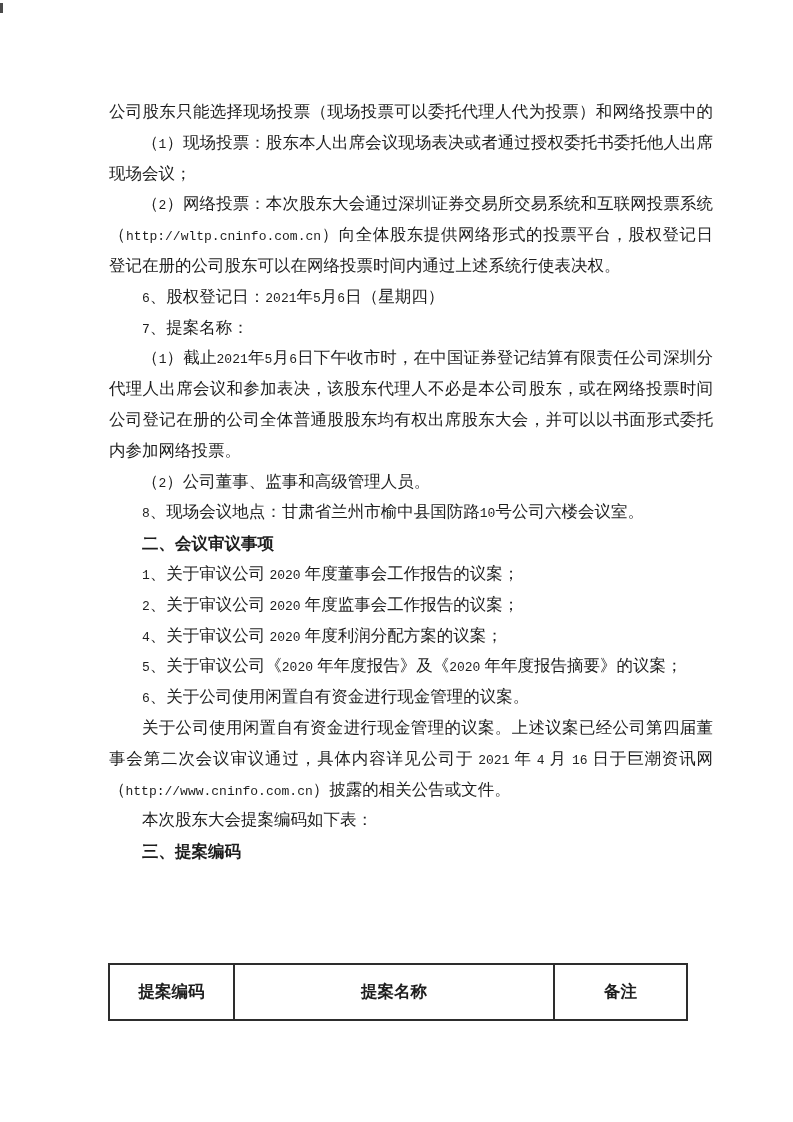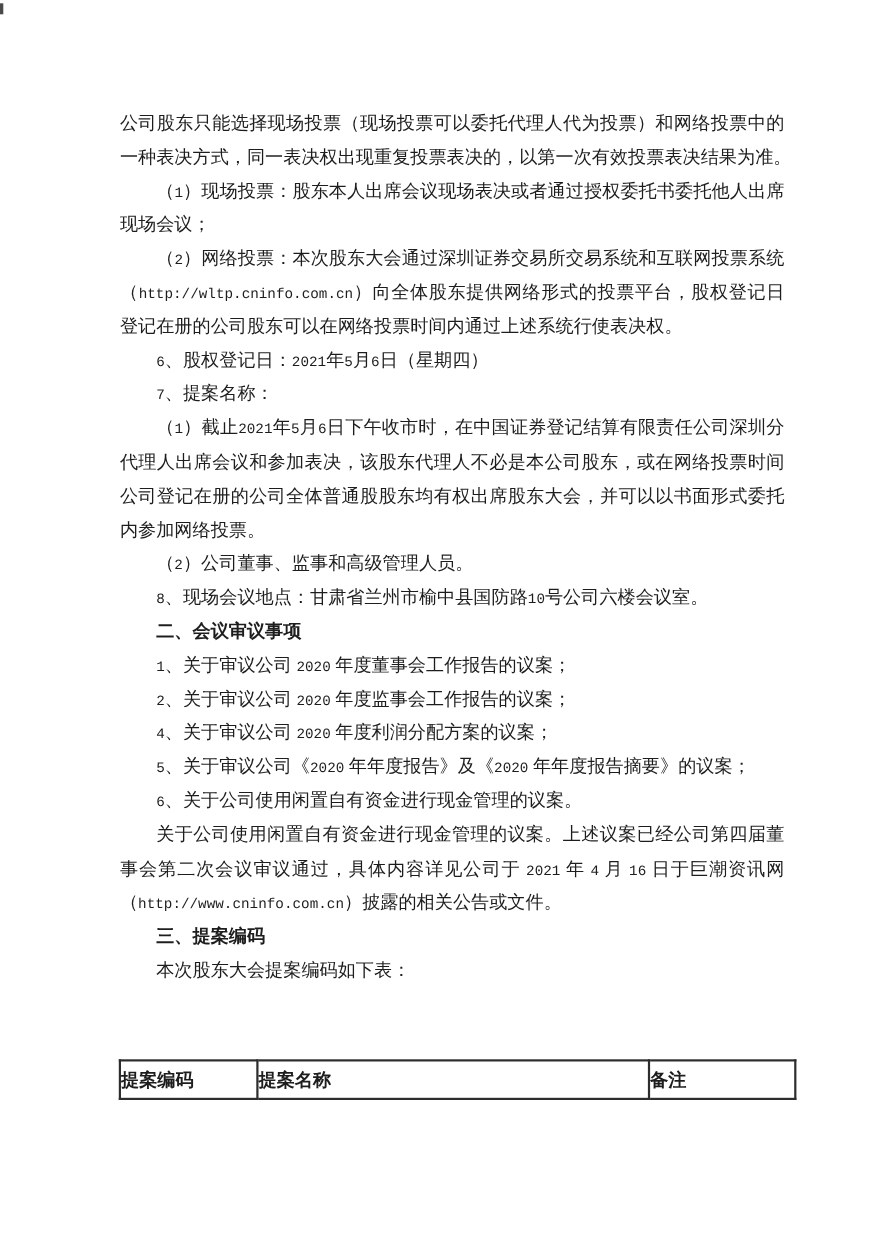--- a/index.html
+++ b/index.html
@@ -14,37 +14,36 @@
   .ln { height:30.8px; line-height:30.8px; font-size:16.5px; white-space:nowrap; }
   .ln.jf { white-space:normal; text-align:justify; text-align-last:justify; }
   .ln.ind { padding-left:33px; }
   .ln.hd { font-weight:700; font-family:"Liberation Sans","DejaVu Sans",sans-serif; }
   .lat { font-family:"Liberation Mono","DejaVu Sans Mono",monospace; font-size:13px; }
   .proposal-table {
     position:absolute; left:108px; top:963px;
     border-collapse:collapse; table-layout:fixed;
   }
   .proposal-table th {
-    border:2px solid #2d2d2d; height:35px; padding:0;
-    text-align:left; vertical-align:middle;
+    border:2px solid #2d2d2d; height:35px; padding:16px;
+    text-align:center; vertical-align:middle;
     font-family:"Liberation Sans","DejaVu Sans",sans-serif;
     font-weight:700; font-size:16.5px; color:#1d1d1d;
   }
   .proposal-table .c1 { width:125px; }
-  .proposal-table .c2 { width:356px;font-family:Liberation Serif, serif; }
+  .proposal-table .c2 { width:320px;font-family:Liberation Serif, serif; }
   .proposal-table .c3 { width:133px; }
 </style>
 </head>
 <body>
 
 <div class="scan-mark"></div>
 
 <div class="doc-body">
     <div class="ln jf"><span>公司股东只能选择现场投票（现场投票可以委托代理人代为投票）和网络投票中的</span></div>
-    <div class="ln"><span>一种表决方式，同一表决权出现重复投票表决的，以第一次有效投票表决结果为准。</span></div>
     <div class="ln ind jf"><span>（</span><span class="lat">1</span><span>）现场投票：股东本人出席会议现场表决或者通过授权委托书委托他人出席</span></div>
     <div class="ln"><span>现场会议；</span></div>
     <div class="ln ind jf"><span>（</span><span class="lat">2</span><span>）网络投票：本次股东大会通过深圳证券交易所交易系统和互联网投票系统</span></div>
     <div class="ln jf"><span>（</span><span class="lat">http://wltp.cninfo.com.cn</span><span>）向全体股东提供网络形式的投票平台，股权登记日</span></div>
     <div class="ln"><span>登记在册的公司股东可以在网络投票时间内通过上述系统行使表决权。</span></div>
     <div class="ln ind"><span class="lat">6</span><span>、股权登记日：</span><span class="lat">2021</span><span>年</span><span class="lat">5</span><span>月</span><span class="lat">6</span><span>日（星期四）</span></div>
     <div class="ln ind"><span class="lat">7</span><span>、提案名称：</span></div>
     <div class="ln ind jf"><span>（</span><span class="lat">1</span><span>）截止</span><span class="lat">2021</span><span>年</span><span class="lat">5</span><span>月</span><span class="lat">6</span><span>日下午收市时，在中国证券登记结算有限责任公司深圳分</span></div>
     <div class="ln jf"><span>代理人出席会议和参加表决，该股东代理人不必是本公司股东，或在网络投票时间</span></div>
     <div class="ln jf"><span>公司登记在册的公司全体普通股股东均有权出席股东大会，并可以以书面形式委托</span></div>
@@ -53,22 +52,22 @@
     <div class="ln ind"><span class="lat">8</span><span>、现场会议地点：甘肃省兰州市榆中县国防路</span><span class="lat">10</span><span>号公司六楼会议室。</span></div>
     <div class="ln ind hd"><span>二、会议审议事项</span></div>
     <div class="ln ind"><span class="lat">1</span><span>、关于审议公司 </span><span class="lat">2020</span><span> 年度董事会工作报告的议案；</span></div>
     <div class="ln ind"><span class="lat">2</span><span>、关于审议公司 </span><span class="lat">2020</span><span> 年度监事会工作报告的议案；</span></div>
     <div class="ln ind"><span class="lat">4</span><span>、关于审议公司 </span><span class="lat">2020</span><span> 年度利润分配方案的议案；</span></div>
     <div class="ln ind"><span class="lat">5</span><span>、关于审议公司《</span><span class="lat">2020</span><span> 年年度报告》及《</span><span class="lat">2020</span><span> 年年度报告摘要》的议案；</span></div>
     <div class="ln ind"><span class="lat">6</span><span>、关于公司使用闲置自有资金进行现金管理的议案。</span></div>
     <div class="ln ind jf"><span>关于公司使用闲置自有资金进行现金管理的议案。上述议案已经公司第四届董</span></div>
     <div class="ln jf"><span>事会第二次会议审议通过，具体内容详见公司于 </span><span class="lat">2021</span><span> 年 </span><span class="lat">4</span><span> 月 </span><span class="lat">16</span><span> 日于巨潮资讯网</span></div>
     <div class="ln"><span>（</span><span class="lat">http://www.cninfo.com.cn</span><span>）披露的相关公告或文件。</span></div>
+    <div class="ln ind"><span>本次股东大会提案编码如下表：</span></div>
     <div class="ln ind hd"><span>三、提案编码</span></div>
-    <div class="ln ind"><span>本次股东大会提案编码如下表：</span></div>
   </div>
 
 <table class="proposal-table">
   <thead>
     <tr>
       <th class="c1">提案编码</th>
       <th class="c2">提案名称</th>
       <th class="c3">备注</th>
     </tr>
   </thead>

